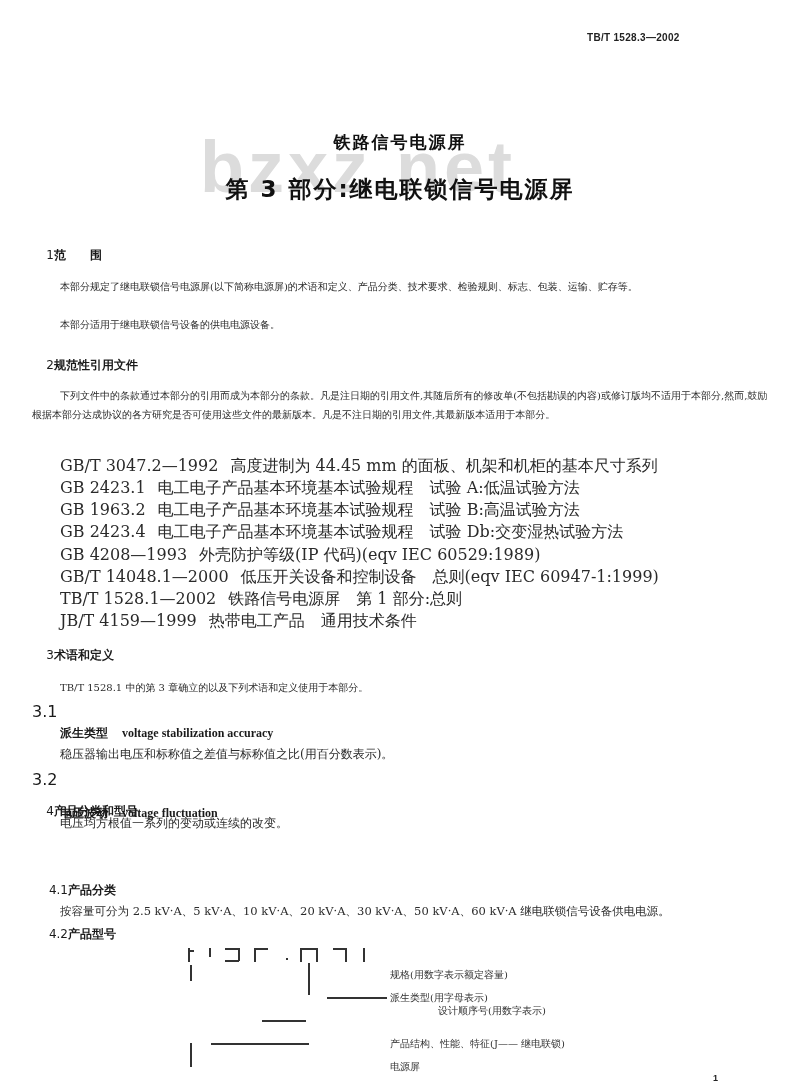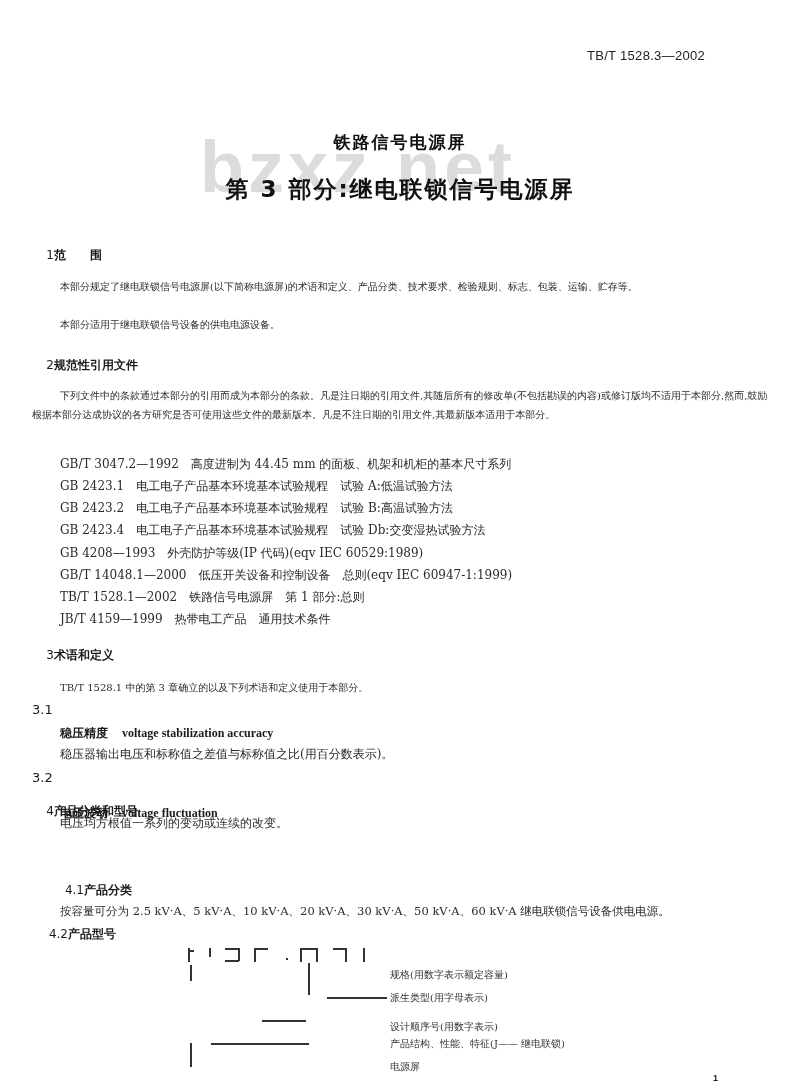--- a/index.html
+++ b/index.html
@@ -1,33 +1,33 @@
 <!DOCTYPE html>
 <html><head>
 <meta charset="utf-8">
 <style>
   html, body { margin: 0; padding: 0; background: #ffffff; }
   body { width: 800px; height: 1088px; position: relative; overflow: hidden;
          font-family: "DejaVu Serif", "Liberation Serif", serif; color: #1a1a1a; }
   .abs { position: absolute; }
-  .std-code { left: 587px; top: 48px; font-family: "Liberation Sans", sans-serif; font-weight: normal; font-size: 13px; letter-spacing: 0.3px; color: #222; }
+  .std-code { left: 587px; top: 32px; font-family: "Liberation Sans", sans-serif; font-weight: bold; font-size: 10px; letter-spacing: 0.3px; color: #222; }
   .watermark { left: 200px; top: 134px; width: 362px; height: 66px; font-family: "Liberation Sans", sans-serif; font-weight: bold; font-size: 72px; line-height: 66px; color: #dcdcdc; letter-spacing: 4px; overflow: hidden; white-space: nowrap; }
   .title1 { left: 0; width: 800px; top: 131px; text-align: center; font-family: "DejaVu Sans", sans-serif; font-weight: bold; font-size: 17px; letter-spacing: 2px; color: #111; }
   .title2 { left: 0; width: 800px; top: 174px; text-align: center; font-family: "DejaVu Sans", sans-serif; font-weight: bold; font-size: 23px; letter-spacing: 2px; color: #111; }
   .h1 { font-family: "DejaVu Sans", sans-serif; font-weight: bold; font-size: 12px; color: #1a1a1a; text-align: right; }
   .h1 .num { display: inline-block; width: 22px; font-weight: normal; }
   .p { font-size: 10px; line-height: 19px; color: #2a2a2a; left: 32px; width: 740px; }
   .indent { text-indent: 28px; }
-  .ref { left: 60px; font-size: 12px; color: #2a2a2a; white-space: nowrap; }
+  .ref { left: 60px; font-size: 16px; color: #2a2a2a; white-space: nowrap; }
   .ref .code { display: inline-block; }
   .ref .gap { display: inline-block; width: 12px; }
   .term { left: 60px; font-size: 12px; font-weight: bold; color: #1a1a1a; font-family: "DejaVu Sans", sans-serif; }
   .term .en { font-family: "Liberation Serif", serif; font-weight: bold; margin-left: 14px; }
   .def { left: 60px; font-size: 12px; color: #2a2a2a; }
-  .sub { left: 32px; font-size: 13px; color: #1a1a1a; font-family: "DejaVu Sans", sans-serif; }
+  .sub { left: 32px; font-size: 16px; color: #1a1a1a; font-family: "DejaVu Sans", sans-serif; }
   .diagram { left: 170px; top: 935px; width: 450px; height: 150px; }
   .line { position: absolute; background: #333; }
   .dlabel { position: absolute; left: 220px; font-size: 10px; color: #333; white-space: nowrap; }
   .pagenum { left: 713px; top: 1073px; font-size: 9px; font-family: "Liberation Sans", sans-serif; font-weight: bold; color: #222; }
 </style>
 </head>
 <body>
 
 <div class="abs std-code">TB/T 1528.3—2002</div>
 
@@ -42,45 +42,45 @@
 <div class="abs p indent" style="top:277px;">本部分规定了继电联锁信号电源屏(以下简称电源屏)的术语和定义、产品分类、技术要求、检验规则、标志、包装、运输、贮存等。</div>
 <div class="abs p indent" style="top:315px;">本部分适用于继电联锁信号设备的供电电源设备。</div>
 
 <div class="abs h1" style="left:32px; top:357px;">
   <span class="num">2</span><span>规范性引用文件</span>
 </div>
 <div class="abs p indent" style="top:386px;">下列文件中的条款通过本部分的引用而成为本部分的条款。凡是注日期的引用文件,其随后所有的修改单(不包括勘误的内容)或修订版均不适用于本部分,然而,鼓励根据本部分达成协议的各方研究是否可使用这些文件的最新版本。凡是不注日期的引用文件,其最新版本适用于本部分。</div>
 
 <div class="abs ref" style="top:456px;"><span class="code">GB/T 3047.2—1992</span><span class="gap"></span><span>高度进制为 44.45 mm 的面板、机架和机柜的基本尺寸系列</span></div>
 <div class="abs ref" style="top:478px;"><span class="code">GB 2423.1</span><span class="gap"></span><span>电工电子产品基本环境基本试验规程　试验 A:低温试验方法</span></div>
-<div class="abs ref" style="top:500px;"><span class="code">GB 2423.2</span><span class="gap"></span><span>电工电子产品基本环境基本试验规程　试验 B:高温试验方法</span></div>
+<div class="abs ref" style="top:500px;"><span class="code">GB 1963.2</span><span class="gap"></span><span>电工电子产品基本环境基本试验规程　试验 B:高温试验方法</span></div>
 <div class="abs ref" style="top:522px;"><span class="code">GB 2423.4</span><span class="gap"></span><span>电工电子产品基本环境基本试验规程　试验 Db:交变湿热试验方法</span></div>
 <div class="abs ref" style="top:545px;"><span class="code">GB 4208—1993</span><span class="gap"></span><span>外壳防护等级(IP 代码)(eqv IEC 60529:1989)</span></div>
 <div class="abs ref" style="top:567px;"><span class="code">GB/T 14048.1—2000</span><span class="gap"></span><span>低压开关设备和控制设备　总则(eqv IEC 60947-1:1999)</span></div>
 <div class="abs ref" style="top:589px;"><span class="code">TB/T 1528.1—2002</span><span class="gap"></span><span>铁路信号电源屏　第 1 部分:总则</span></div>
 <div class="abs ref" style="top:611px;"><span class="code">JB/T 4159—1999</span><span class="gap"></span><span>热带电工产品　通用技术条件</span></div>
 
 <div class="abs h1" style="left:32px; top:647px;">
   <span class="num">3</span><span>术语和定义</span>
 </div>
 <div class="abs p indent" style="top:678px;">TB/T 1528.1 中的第 3 章确立的以及下列术语和定义使用于本部分。</div>
 
 <div class="abs sub" style="top:702px;">3.1</div>
-<div class="abs term" style="top:725px;"><span>稳压精度</span><span class="en">voltage stabilization accuracy</span></div>
+<div class="abs term" style="top:725px;"><span>派生类型</span><span class="en">voltage stabilization accuracy</span></div>
 <div class="abs def" style="top:746px;text-align:center;">稳压器输出电压和标称值之差值与标称值之比(用百分数表示)。</div>
 
 <div class="abs sub" style="top:770px;">3.2</div>
 <div class="abs term" style="top:793px;margin-top:12px;"><span>电压波动</span><span class="en">voltage fluctuation</span></div>
 <div class="abs def" style="top:815px;">电压均方根值一系列的变动或连续的改变。</div>
 
 <div class="abs h1" style="left:32px; top:803px;">
   <span class="num">4</span><span>产品分类和型号</span>
 </div>
 
-<div class="abs h1" style="left:32px; top:882px;margin-left:16px;">
+<div class="abs h1" style="left:32px; top:882px;">
   <span class="num" style="width:36px;">4.1</span><span>产品分类</span>
 </div>
 <div class="abs def" style="top:904px; font-size:11.5px;">按容量可分为 2.5 kV·A、5 kV·A、10 kV·A、20 kV·A、30 kV·A、50 kV·A、60 kV·A 继电联锁信号设备供电电源。</div>
 
 <div class="abs h1" style="left:32px; top:926px;">
   <span class="num" style="width:36px;">4.2</span><span>产品型号</span>
 </div>
 
 <div class="abs diagram">
 
@@ -108,18 +108,18 @@
 
   <div class="line" style="left:138px; top:28px; width:2px; height:32px;"></div>
   <div class="line" style="left:157px; top:62px; width:60px; height:2px;"></div>
   <div class="line" style="left:92px; top:85px; width:44px; height:2px;"></div>
   <div class="line" style="left:41px; top:108px; width:98px; height:2px;"></div>
   <div class="line" style="left:20px; top:108px; width:2px; height:24px;"></div>
   <div class="line" style="left:20px; top:30px; width:2px; height:16px;"></div>
 
   <div class="dlabel" style="top:33px;">规格(用数字表示额定容量)</div>
   <div class="dlabel" style="top:56px;">派生类型(用字母表示)</div>
-  <div class="dlabel" style="top:85px;">设计顺序号(用数字表示)</div>
+  <div class="dlabel" style="top:69px;margin-left:48px;">设计顺序号(用数字表示)</div>
   <div class="dlabel" style="top:102px;">产品结构、性能、特征(J—— 继电联锁)</div>
   <div class="dlabel" style="top:125px;">电源屏</div>
 </div>
 
 <div class="abs pagenum">1</div>
 
 </body></html>

